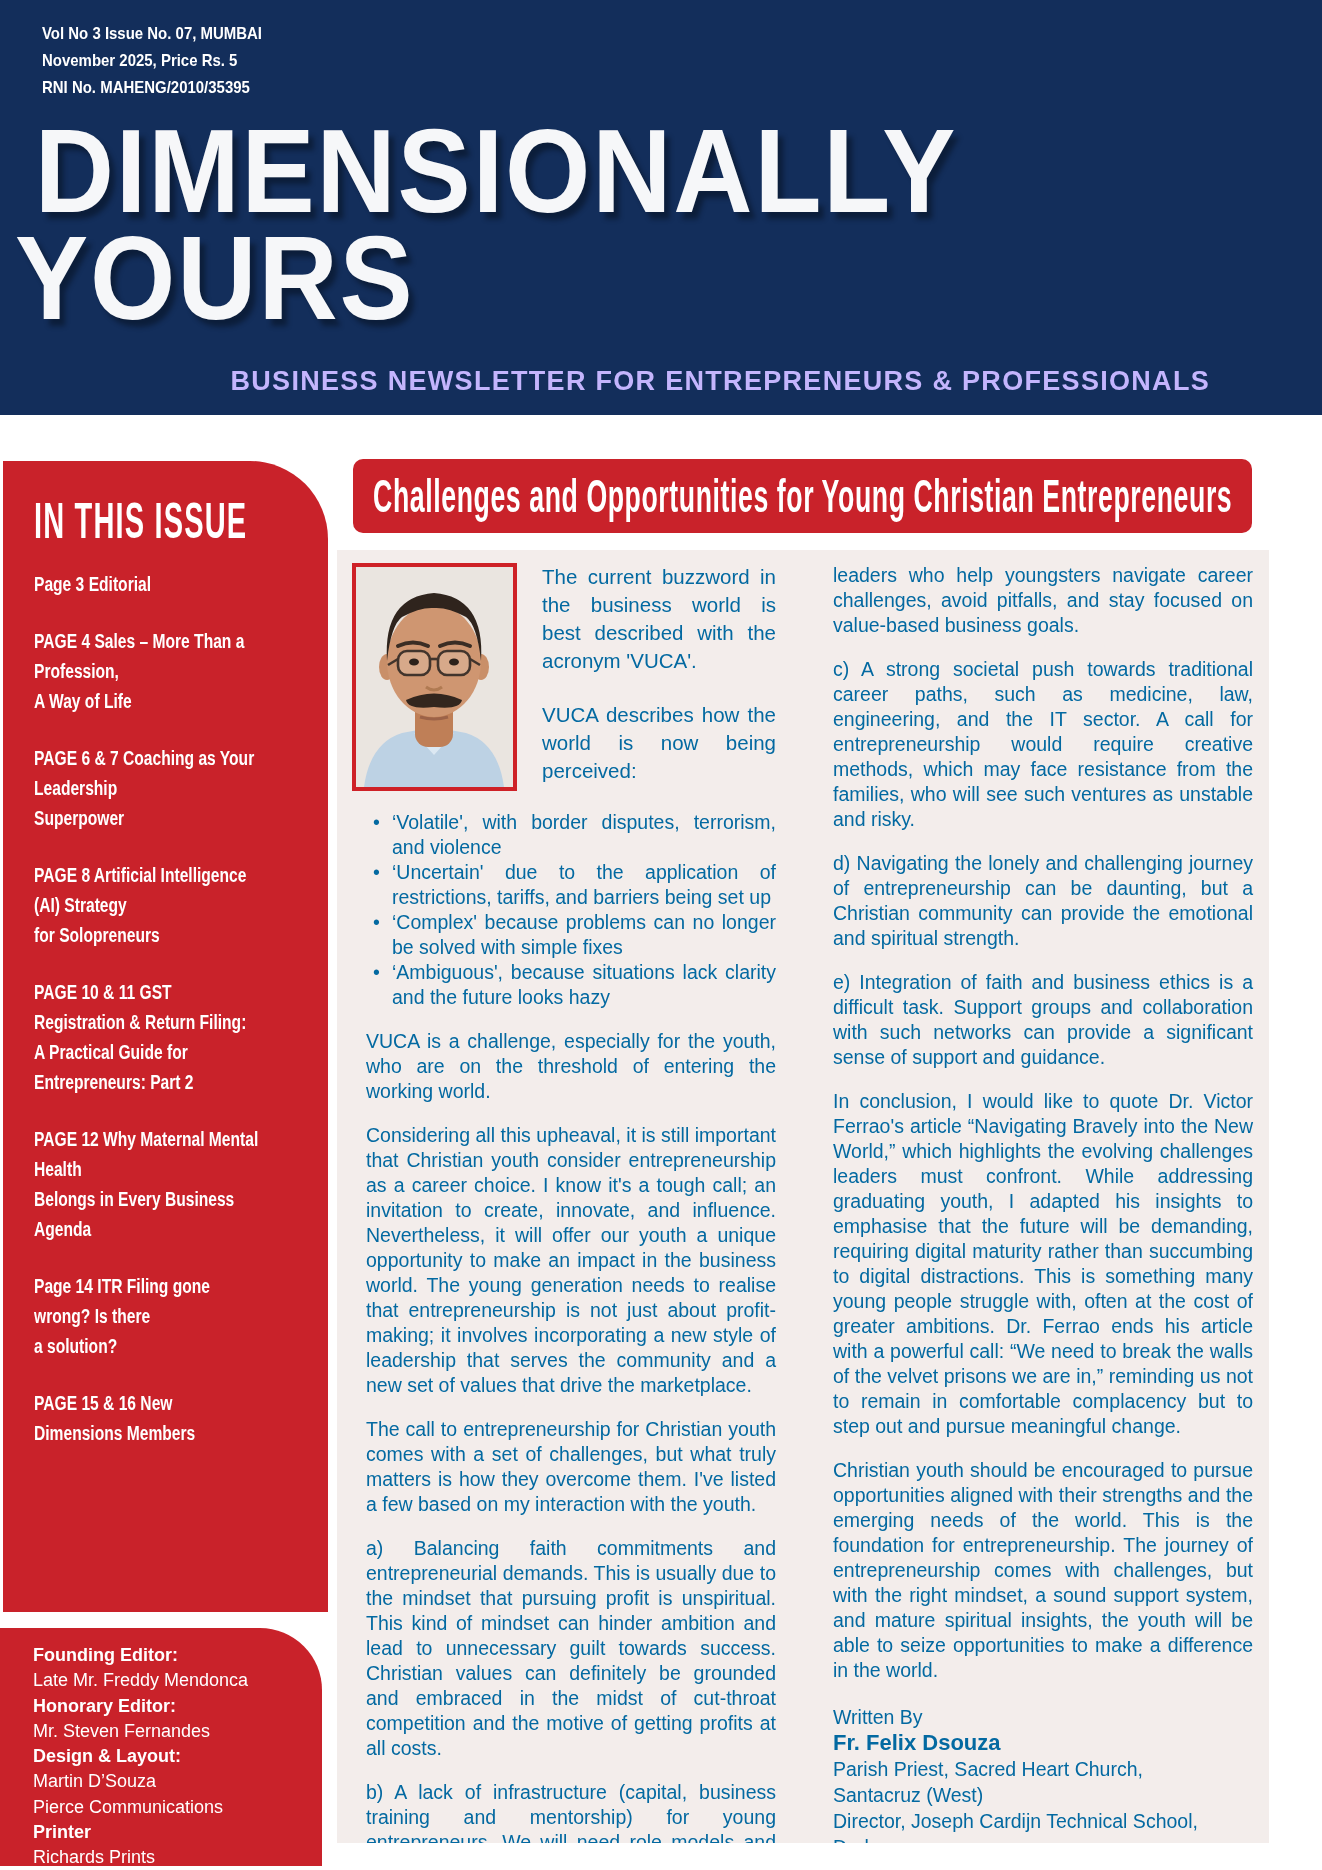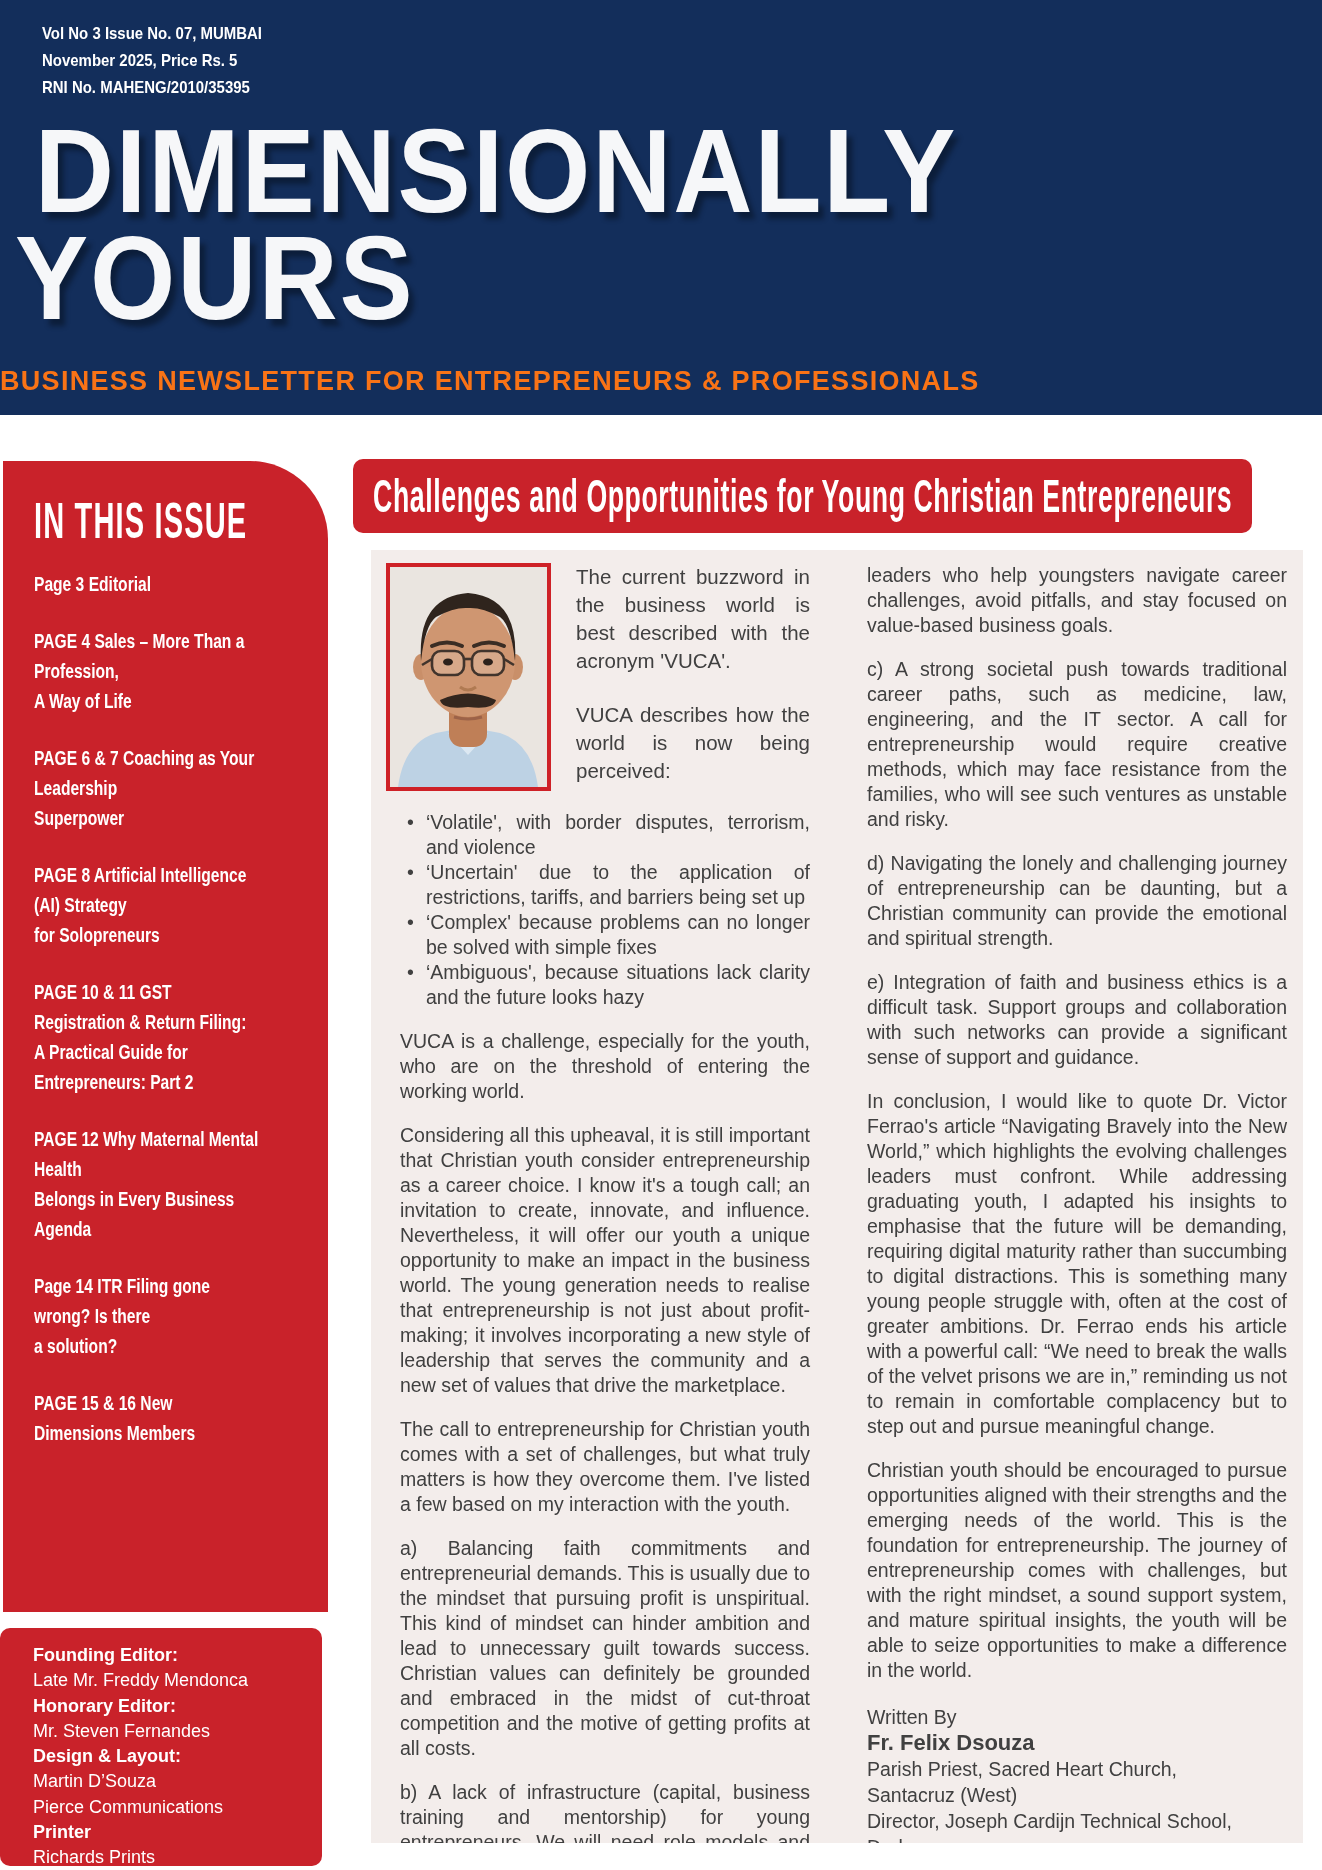--- a/index.html
+++ b/index.html
@@ -8,45 +8,45 @@
   
   .masthead{position:absolute;left:0;top:0;width:1322px;height:415px;background:#132e5b;padding-left:16px;}
   .mast-info{position:absolute;left:42px;top:20px;color:#ffffff;font-weight:bold;
              font-size:17px;line-height:27px;}
   .mast-info .squeeze{display:inline-block;transform:scaleX(0.88);transform-origin:left center;white-space:nowrap;}
   .mast-title{position:absolute;left:0;top:118px;width:1210px;text-align:left;color:#f6f7f9;}
   .title-line{line-height:107px;font-size:118px;font-weight:bold;}
   .title-line .squish{display:inline-block;transform:scaleX(0.93);transform-origin:center;
         white-space:nowrap;letter-spacing:2px;
         text-shadow:6px 7px 5px rgba(5,10,20,0.45);}
-  .mast-subtitle{position:absolute;left:0;top:366px;width:1210px;text-align:left;color:#f97316;
+  .mast-subtitle{position:absolute;left:0;top:366px;width:1210px;text-align:right;color:#c4b5fd;
         font-size:27px;font-weight:bold;letter-spacing:1.3px;}
   
   .toc{position:absolute;left:3px;top:461px;width:325px;height:1151px;background:#c9222a;
        border-top-right-radius:78px;color:#ffffff;box-sizing:border-box;padding:34px 4px 0 31px;}
   .toc-heading{margin:0 0 22px 0;font-size:50px;font-weight:bold;line-height:52px;}
   .toc-heading .cond{display:inline-block;transform:scaleX(0.58);transform-origin:left center;
        white-space:nowrap;letter-spacing:2px;}
   .toc-item{margin-bottom:27px;font-weight:bold;font-size:20px;line-height:30px;}
   .toc-item .cnd{display:block;transform:scaleX(0.78);transform-origin:left center;}
   .toc-title{white-space:pre-line;}
   
   .credits{position:absolute;left:0;top:1628px;width:322px;height:238px;background:#c9222a;
        border-top-right-radius:62px;color:#ffffff;box-sizing:border-box;padding:15px 10px 0 33px;
-       font-size:18px;line-height:25.3px;border-radius:10px;}
+       font-size:18px;line-height:25.3px;}
   .credit-line{font-weight:normal;}
   .credit-line.bold{font-weight:bold;}
   
   .article-banner{position:absolute;left:353px;top:459px;width:899px;height:74px;background:#c9222a;
        border-radius:10px;display:flex;align-items:center;justify-content:center;}
   .article-banner .cond-center{display:inline-block;transform:scaleX(0.58);transform-origin:center;
        white-space:nowrap;color:#ffffff;font-size:46px;font-weight:bold;letter-spacing:1px;}
   .article-body{position:absolute;left:337px;top:550px;width:932px;height:1293px;background:#f3edeb;
        box-sizing:border-box;padding:13px 16px 0 29px;display:flex;overflow:hidden;
-       color:#404040;font-size:19.5px;line-height:25px;margin-left:34px;}
+       color:#0369a1;font-size:19.5px;line-height:25px;}
   .col1{position:relative;width:410px;flex:0 0 410px;margin-right:57px;}
   .col2{width:420px;flex:0 0 420px;}
   .photo-frame{position:absolute;left:-14px;top:0;width:157px;height:220px;border:4px solid #ce2127;
        background:#eae5e0;}
   .photo-frame svg{display:block;}
   .intro{margin-left:176px;width:234px;height:247px;box-sizing:border-box;text-align:justify;
        font-size:20.5px;line-height:28px;}
   .intro p{margin:0;}
   .intro p + p{margin-top:26px;}
   .bullets{list-style:none;margin:0;padding:0;text-align:justify;}

